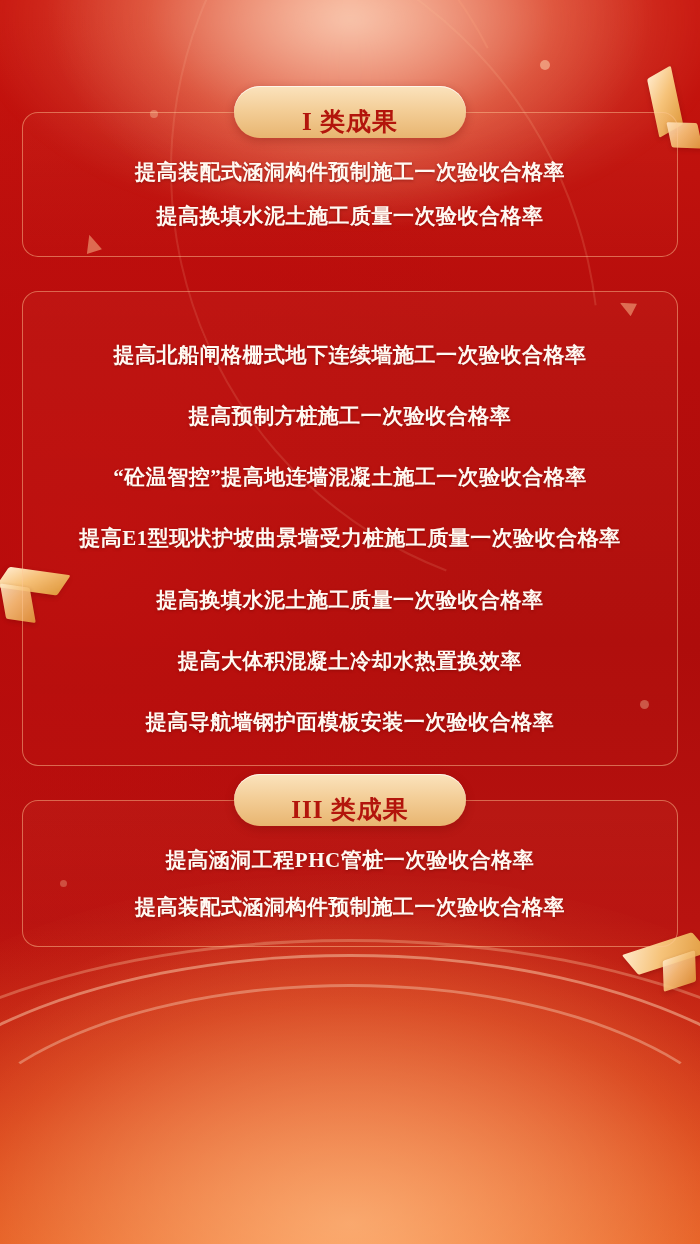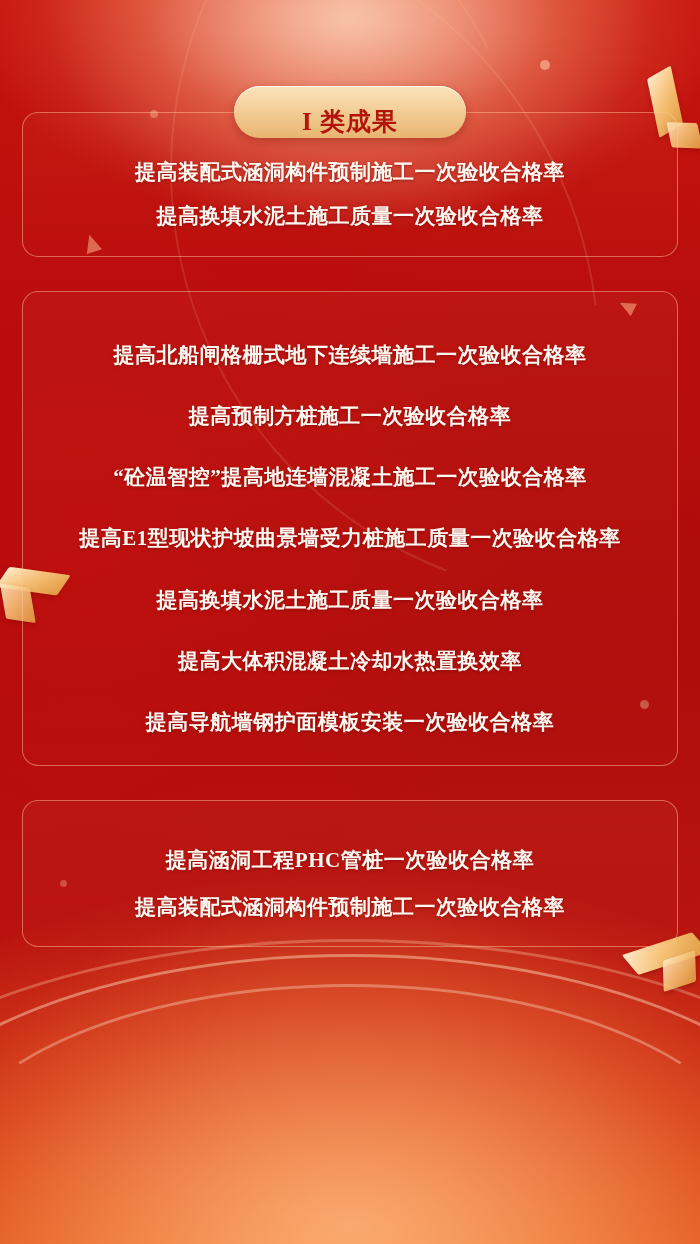--- a/index.html
+++ b/index.html
@@ -166,20 +166,23 @@
         <div class="item">“砼温智控”提高地连墙混凝土施工一次验收合格率</div>
         <div class="item">提高E1型现状护坡曲景墙受力桩施工质量一次验收合格率</div>
         <div class="item">提高换填水泥土施工质量一次验收合格率</div>
         <div class="item">提高大体积混凝土冷却水热置换效率</div>
         <div class="item">提高导航墙钢护面模板安装一次验收合格率</div>
       </div>
     </div>
   </div>
 
   <div class="section sec3">
+    <div class="badge">
+      <span>III 类成果</span>
+    </div>
     <div class="panel">
       <div class="items">
         <div class="item">提高涵洞工程PHC管桩一次验收合格率</div>
         <div class="item">提高装配式涵洞构件预制施工一次验收合格率</div>
       </div>
     </div>
   </div>
 
 </div>
 

